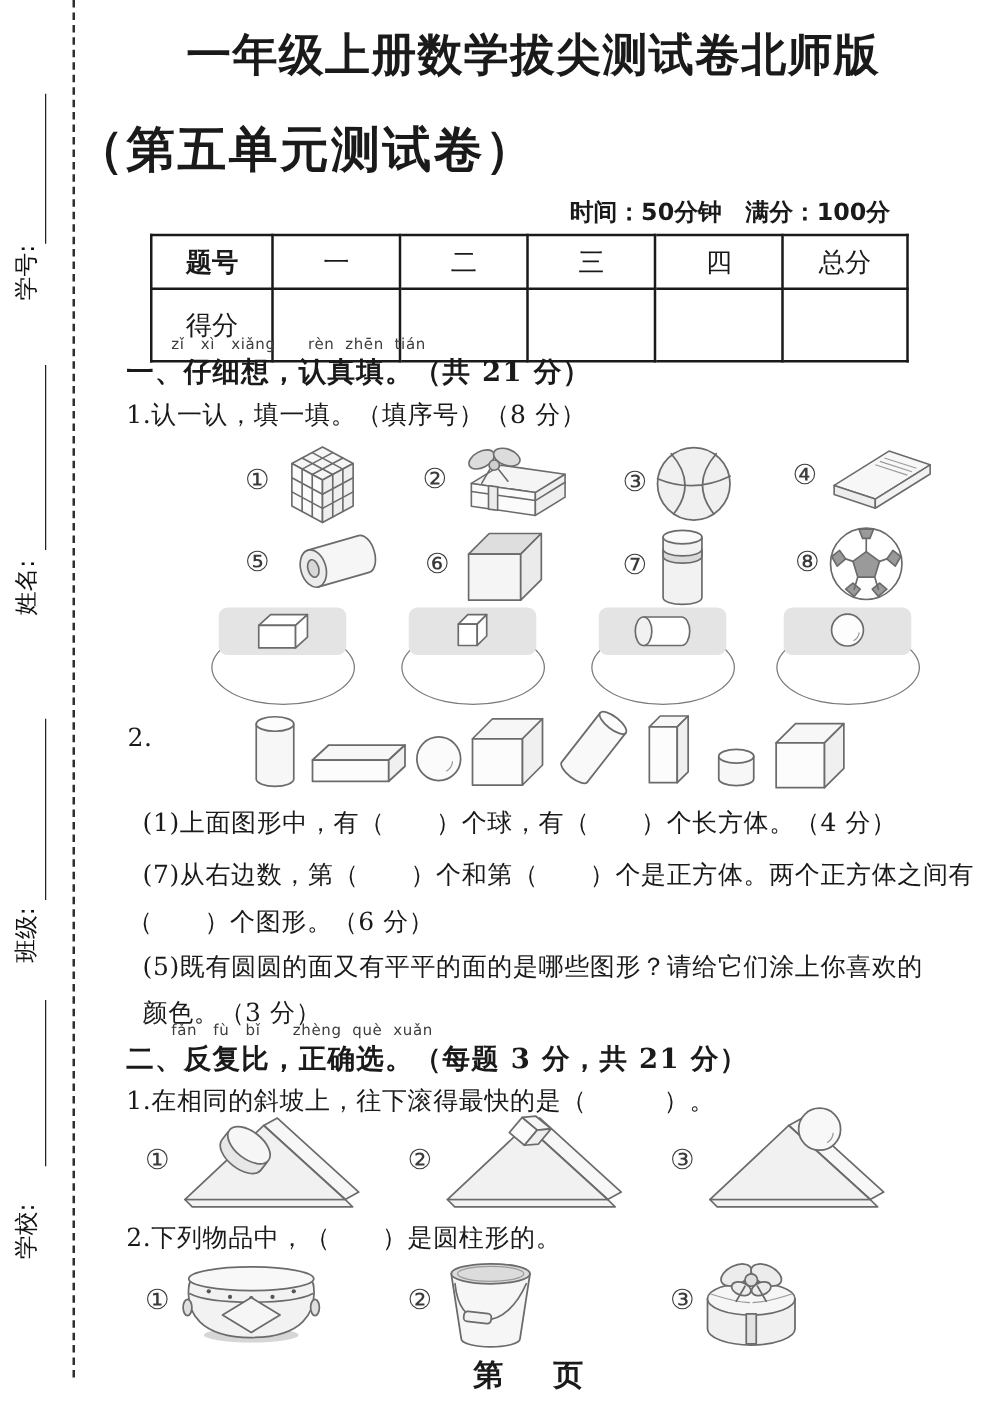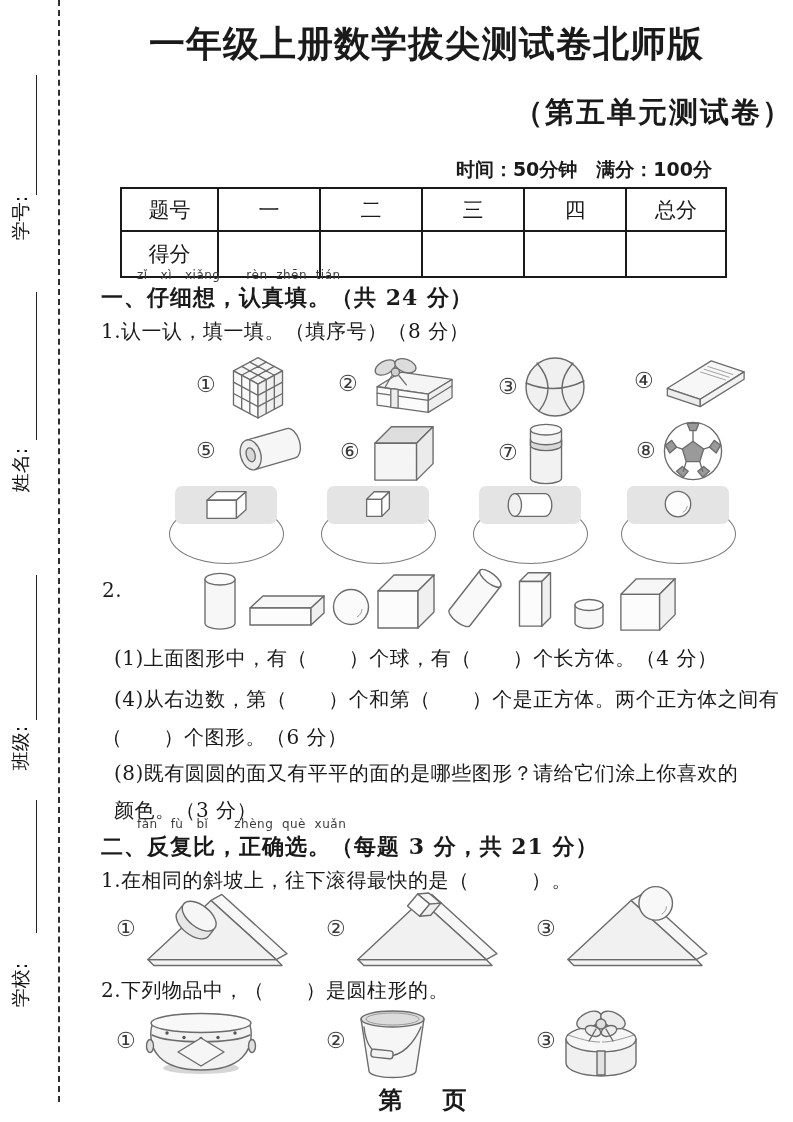--- a/index.html
+++ b/index.html
@@ -1,21 +1,21 @@
 <!DOCTYPE html>
 <html><head>
 <meta charset="utf-8">
 <style>
   html,body{margin:0;padding:0;background:#fff;}
   .page{position:relative;width:793px;height:1122px;background:#fff;overflow:hidden;
         font-family:"DejaVu Serif","Liberation Serif",serif;color:#1a1a1a;}
   .abs{position:absolute;}
   .sans{font-family:"DejaVu Sans","Liberation Sans",sans-serif;}
   .title{left:60px;right:0;top:20px;font-size:36px;font-weight:bold;text-align:center;letter-spacing:1px;}
-  .subtitle{left:60px;right:0;top:93px;font-size:29px;font-weight:bold;text-align:right;letter-spacing:2px;}
+  .subtitle{left:60px;right:0;top:93px;font-size:39px;font-weight:bold;text-align:left;letter-spacing:2px;}
   .meta{left:0;right:81px;top:157px;font-size:19px;font-weight:bold;text-align:right;}
   .score{border-collapse:collapse;table-layout:fixed;}
   .score td{border:2px solid #1a1a1a;text-align:center;font-size:21px;
             font-family:"DejaVu Sans","Liberation Sans",sans-serif;padding:0;}
   .pinyin{font-size:12px;color:#3c3c3c;letter-spacing:.5px;white-space:pre;
           font-family:"DejaVu Sans","Liberation Sans",sans-serif;}
   .heading{font-size:22px;font-weight:bold;letter-spacing:1px;}
   .qtext{font-size:20px;letter-spacing:.5px;white-space:pre-wrap;}
   .num{font-size:22px;color:#3a3a3a;line-height:1;}
   .item{display:flex;align-items:center;gap:6px;}
@@ -51,40 +51,40 @@
   <div class="abs blankline" style="left:36px;top:800px;height:133px;"></div>
   <div class="abs side-label" style="left:21px;top:985px;">学校:</div>
 
   <div class="abs sans title">一年级上册数学拔尖测试卷北师版</div>
   <div class="abs sans subtitle">（第五单元测试卷）</div>
   <div class="abs sans meta">时间：50分钟　满分：100分</div>
 
   <table class="abs score" style="left:120px;top:187px;width:593px;">
     <tbody>
         <tr style="height:43px;">
-      <td style="width:95px;">题号</td>
+      <td style="width:95px;font-weight:bold;">题号</td>
       <td style="width:100px;">一</td>
       <td style="width:100px;">二</td>
       <td style="width:100px;">三</td>
       <td style="width:100px;">四</td>
       <td style="width:98px;">总分</td>
     </tr>
-    <tr style="height:46px;">
+    <tr style="height:58px;">
       <td>得分</td>
       <td></td>
       <td></td>
       <td></td>
       <td></td>
       <td></td>
     </tr>
   </tbody>
     </table>
 
   <div class="abs pinyin" style="left:137px;top:268px;">zǐ   xì   xiǎng      rèn  zhēn  tián</div>
-  <div class="abs heading" style="left:101px;top:283px;">一、仔细想，认真填。（共 24 分）</div>
+  <div class="abs heading" style="left:101px;top:283px;">一、仔细想，认真填。（共 21 分）</div>
   <div class="abs qtext" style="left:101px;top:318px;">1.认一认，填一填。（填序号）（8 分）</div>
 
   <div class="abs item" style="left:196px;top:352px;">
     <span class="num">①</span>
     <svg width="72" height="66" viewBox="0 0 72 70">
       <path class="sh" fill="#f6f6f6" d="M10,20 L36,6 L62,20 L36,34 Z"></path>
       <path class="sh" fill="#fbfbfb" d="M10,20 L36,34 L36,70 L10,56 Z"></path>
       <path class="sh" fill="#efefef" d="M36,34 L62,20 L62,56 L36,70 Z"></path>
       <path class="sh" fill="none" d="M18.7,15.3 L44.7,29.3 M27.3,10.7 L53.3,24.7 M27.3,29.3 L53.3,15.3 M18.7,24.7 L44.7,10.7"></path>
       <path class="sh" fill="none" d="M18.7,24.7 L18.7,60.7 M27.3,29.3 L27.3,65.3 M10,32 L36,46 M10,44 L36,58"></path>
@@ -238,23 +238,23 @@
     <path class="sh" fill="#f7f7f7" d="M5,9 L5,27 A14,5.5 0 0 0 33,27 L33,9"></path>
     <ellipse class="sh" cx="19" cy="9" rx="14" ry="5.5" fill="#fcfcfc"></ellipse>
   </svg>
   <svg class="abs" style="left:616px;top:574px;" width="64" height="60" viewBox="0 0 64 62">
     <path class="sh" fill="#f7f7f7" d="M4,21 L20,5 L60,5 L44,21 Z"></path>
     <path class="sh" fill="#fcfcfc" d="M4,21 L44,21 L44,58 L4,58 Z"></path>
     <path class="sh" fill="#f0f0f0" d="M44,21 L60,5 L60,42 L44,58 Z"></path>
   </svg>
 
   <div class="abs qtext" style="left:114px;top:645px;text-align:right;">(1)上面图形中，有（　　）个球，有（　　）个长方体。（4 分）</div>
-  <div class="abs qtext" style="left:114px;top:686px;">(4)从右边数，第（　　）个和第（　　）个是正方体。两个正方体之间有</div>
+  <div class="abs qtext" style="left:114px;top:686px;">(7)从右边数，第（　　）个和第（　　）个是正方体。两个正方体之间有</div>
   <div class="abs qtext" style="left:102px;top:724px;">（　　）个图形。（6 分）</div>
-  <div class="abs qtext" style="left:114px;top:760px;">(8)既有圆圆的面又有平平的面的是哪些图形？请给它们涂上你喜欢的</div>
+  <div class="abs qtext" style="left:114px;top:760px;">(5)既有圆圆的面又有平平的面的是哪些图形？请给它们涂上你喜欢的</div>
   <div class="abs qtext" style="left:114px;top:797px;">颜色。（3 分）</div>
 
   <div class="abs pinyin" style="left:137px;top:817px;">fǎn   fù   bǐ      zhèng  què  xuǎn</div>
   <div class="abs heading" style="left:101px;top:832px;">二、反复比，正确选。（每题 3 分，共 21 分）</div>
   <div class="abs qtext" style="left:101px;top:867px;">1.在相同的斜坡上，往下滚得最快的是（　　　）。</div>
 
   <span class="abs num" style="left:116px;top:918px;">①</span>
   <svg class="abs" style="left:138px;top:888px;" width="150" height="84" viewBox="0 0 152 84">
     <path class="sh" fill="#f3f3f3" d="M10,72 L140,72 L146,78 L16,78 Z"></path>
     <path class="sh" fill="#f7f7f7" d="M74,12 L85,6 L151,66 L140,72 Z"></path>

